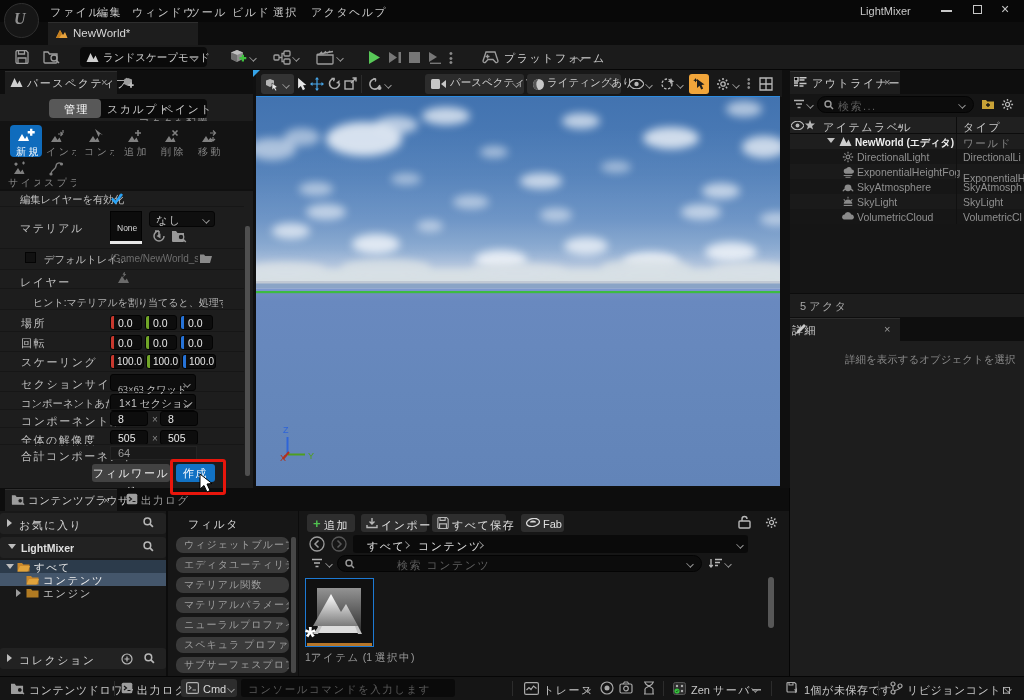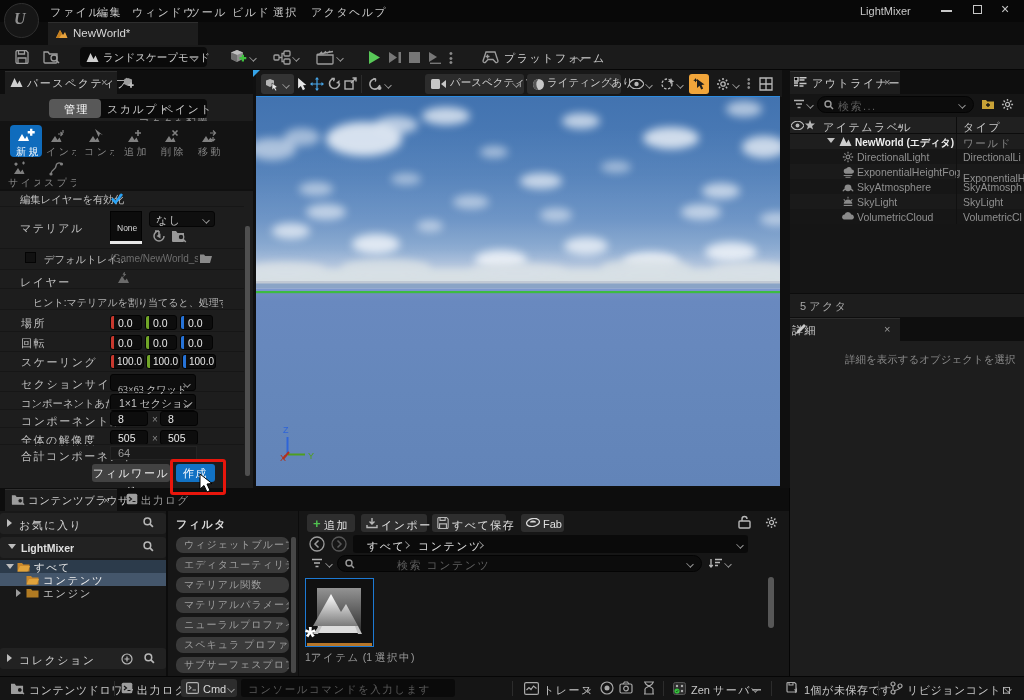--- a/index.html
+++ b/index.html
@@ -597,21 +597,21 @@
 <svg class="abs" style="left:121px;top:653px;" width="12" height="12" viewBox="0 0 12 12">
     <circle cx="6" cy="6" r="5" fill="none" stroke="#b8b8b8" stroke-width="1.2"></circle>
     <path d="M6 3.5 V8.5 M3.5 6 H8.5" stroke="#b8b8b8" stroke-width="1.2"></path>
   </svg>
 <svg class="abs" style="left:144px;top:653px;" width="11" height="11" viewBox="0 0 10 10">
     <circle cx="4" cy="4" r="3" fill="none" stroke="#b8b8b8" stroke-width="1.4"></circle>
     <path d="M6.3 6.3 L9 9" stroke="#b8b8b8" stroke-width="1.5"></path>
   </svg>
 <div class="abs" style="left:166px;top:511px;width:2px;height:165px;background:#0c0c0c;"></div>
 
-<div class="abs jps" style="left:176px;top:517px;color:#d8d8d8;font-weight:bold;">フィルタ</div>
+<div class="abs jps" style="left:188px;top:517px;color:#d8d8d8;font-weight:normal;">フィルタ</div>
 <div class="abs fc" style="top:537px;">ウィジェットブループリン</div>
 <div class="abs fc" style="top:557px;">エディタユーティリティウ</div>
 <div class="abs fc" style="top:577px;">マテリアル関数</div>
 <div class="abs fc" style="top:597px;">マテリアルパラメータコレ</div>
 <div class="abs fc" style="top:617px;">ニューラルプロファイル</div>
 <div class="abs fc" style="top:637px;">スペキュラ プロファイル</div>
 <div class="abs fc" style="top:657px;">サブサーフェスプロファイ</div>
 <div class="abs" style="left:291px;top:537px;width:5px;height:136px;background:#474747;border-radius:2px;"></div>
 <div class="abs" style="left:298px;top:511px;width:1px;height:165px;background:#0c0c0c;"></div>
 

